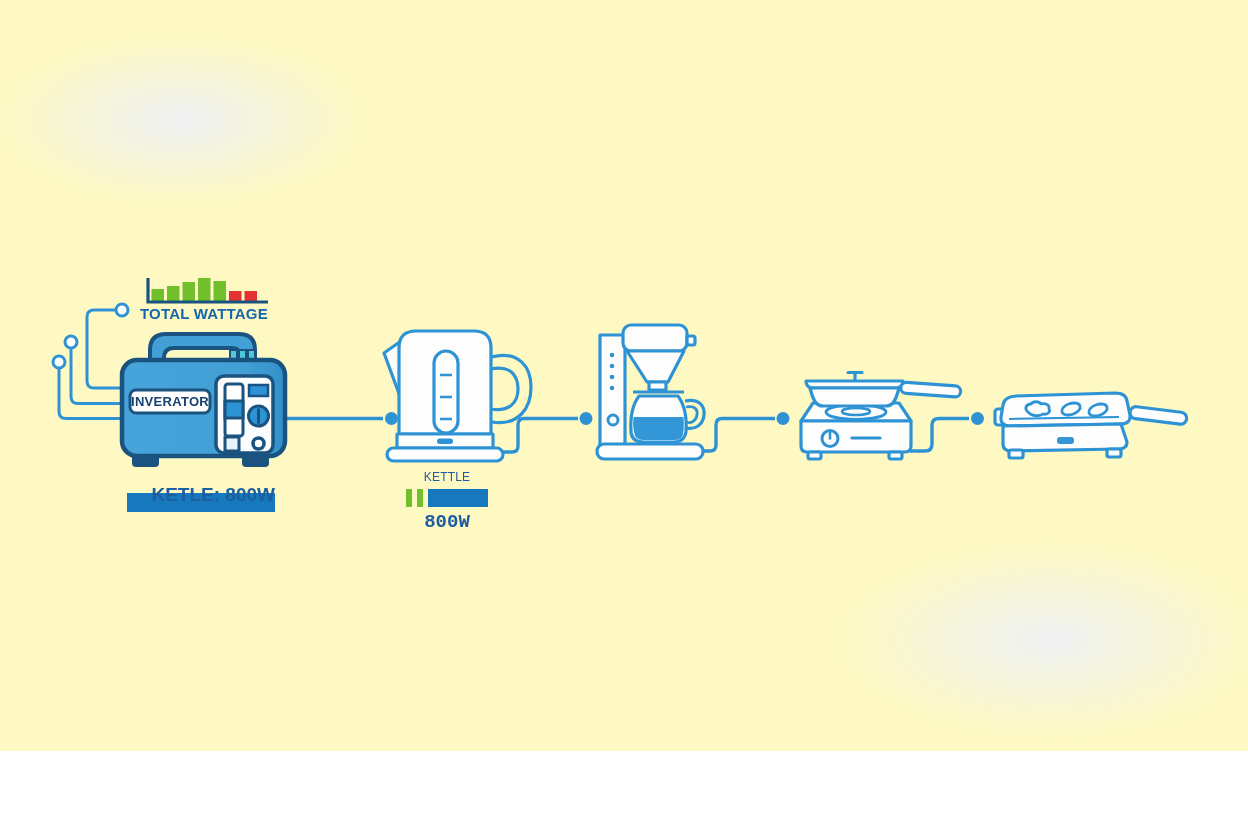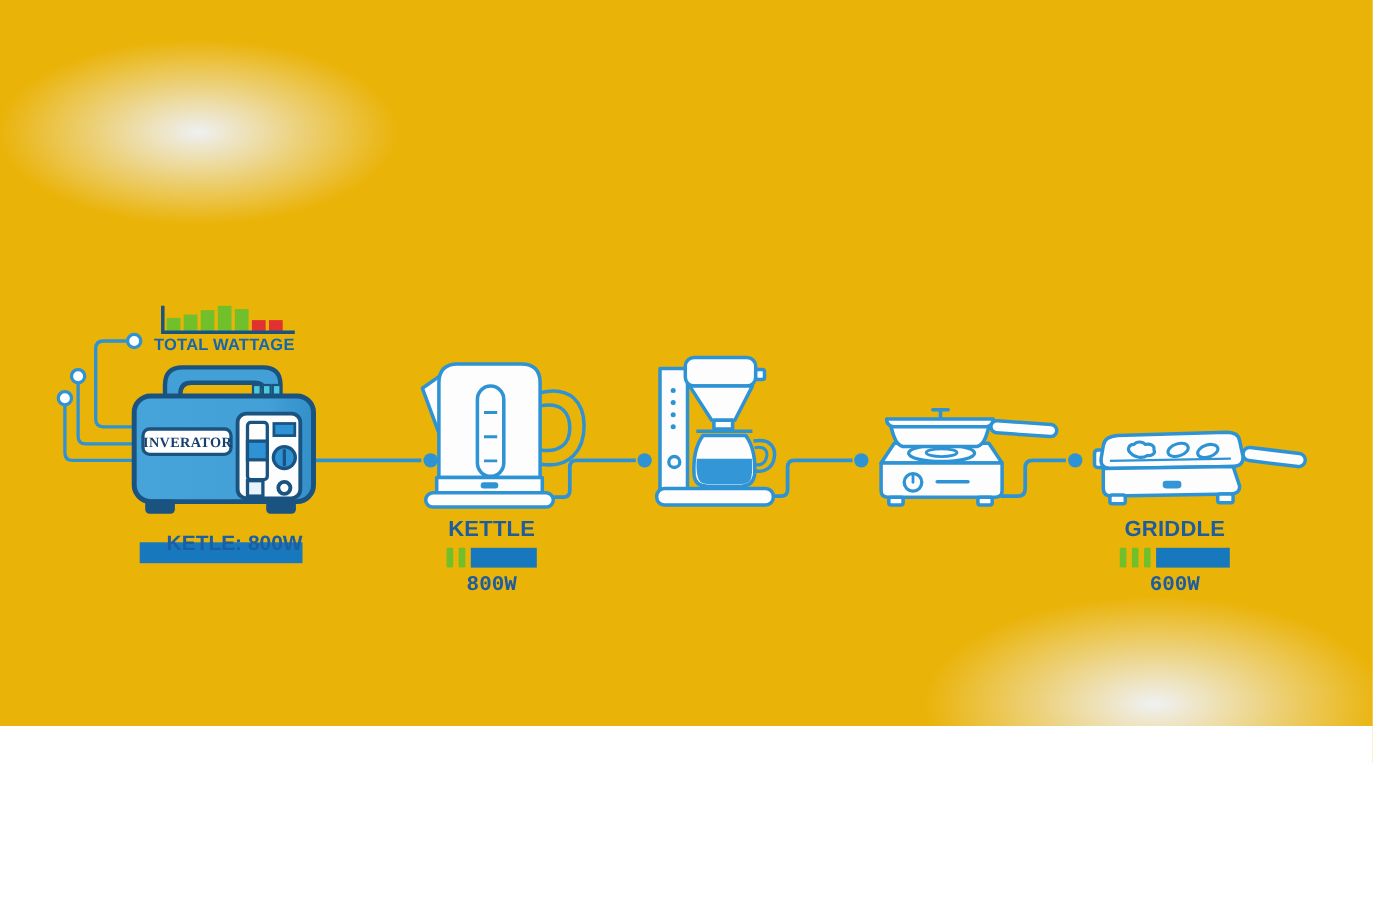--- a/index.html
+++ b/index.html
@@ -1,30 +1,30 @@
 <!DOCTYPE html>
 <html><head>
 <meta charset="utf-8">
 <style>
   html,body{margin:0;padding:0;}
   body{font-family:"Liberation Sans",sans-serif;}
-  .canvas{position:relative;width:1248px;height:660px;background:#eab308;overflow:hidden;}
+  .canvas{position:relative;width:1248px;height:751px;background:#fef9c3;overflow:hidden;}
   .canvas::before{content:"";position:absolute;inset:0;
     background:
       radial-gradient(260px 120px at 180px 120px, #eef0f2 0%, rgba(238,240,242,0) 70%),
       radial-gradient(300px 140px at 1050px 640px, #eff1f3 0%, rgba(239,241,243,0) 70%);
   }
   svg{position:absolute;left:0;top:0;}
   .txt{position:absolute;color:#1d5c9f;font-weight:bold;white-space:nowrap;}
   .total-label{left:140px;top:305px;width:126px;text-align:center;font-size:15px;color:#1566ad;letter-spacing:.2px;}
-  .inv-label{left:130px;top:390px;width:80px;height:23px;line-height:23px;text-align:center;font-size:13px;color:#16406e;letter-spacing:.3px;font-family:Liberation Serif, serif;}
+  .inv-label{left:130px;top:390px;width:80px;height:23px;line-height:23px;text-align:center;font-size:13px;color:#16406e;letter-spacing:.3px;}
   .inv-caption{left:127px;top:484px;width:148px;text-align:right;font-size:19px;color:#1c5fa0;}
   .inv-bar{position:absolute;left:127px;top:493px;width:148px;height:19px;background:#1878bd;}
   .app{position:absolute;top:470px;width:150px;text-align:center;}
-  .app .name{font-size:20px;font-weight:bold;color:#1d5c9f;letter-spacing:.2px;}
+  .app .name{font-size:12px;font-weight:normal;color:#1d5c9f;letter-spacing:.2px;}
   .app .row{margin-top:5px;height:18px;display:flex;align-items:center;justify-content:center;gap:5px;}
   .app .ticks{display:flex;gap:5px;}
   .app .tick{width:6px;height:18px;background:#72bf2c;border-radius:1px;}
   .app .bar{height:18px;background:#1878bd;}
   .app .watt{margin-top:4px;font-size:19px;font-weight:bold;color:#1d5c9f;font-family:Liberation Mono, monospace;}
 </style>
 </head>
 <body>
 
 <div class="canvas">
@@ -175,26 +175,14 @@
           <div class="tick"></div>
           <div class="tick"></div>
         </div>
     <div class="bar" style="width:60px;"></div>
   </div>
   <div class="watt">800W</div>
 </div>
 
 
 
-<div class="app" style="left:993px;">
-  <div class="name">GRIDDLE</div>
-  <div class="row">
-    <div class="ticks">
-          <div class="tick"></div>
-          <div class="tick"></div>
-          <div class="tick"></div>
-        </div>
-    <div class="bar" style="width:67px;"></div>
-  </div>
-  <div class="watt">600W</div>
-</div>
 
 </div>
 
 </body></html>

